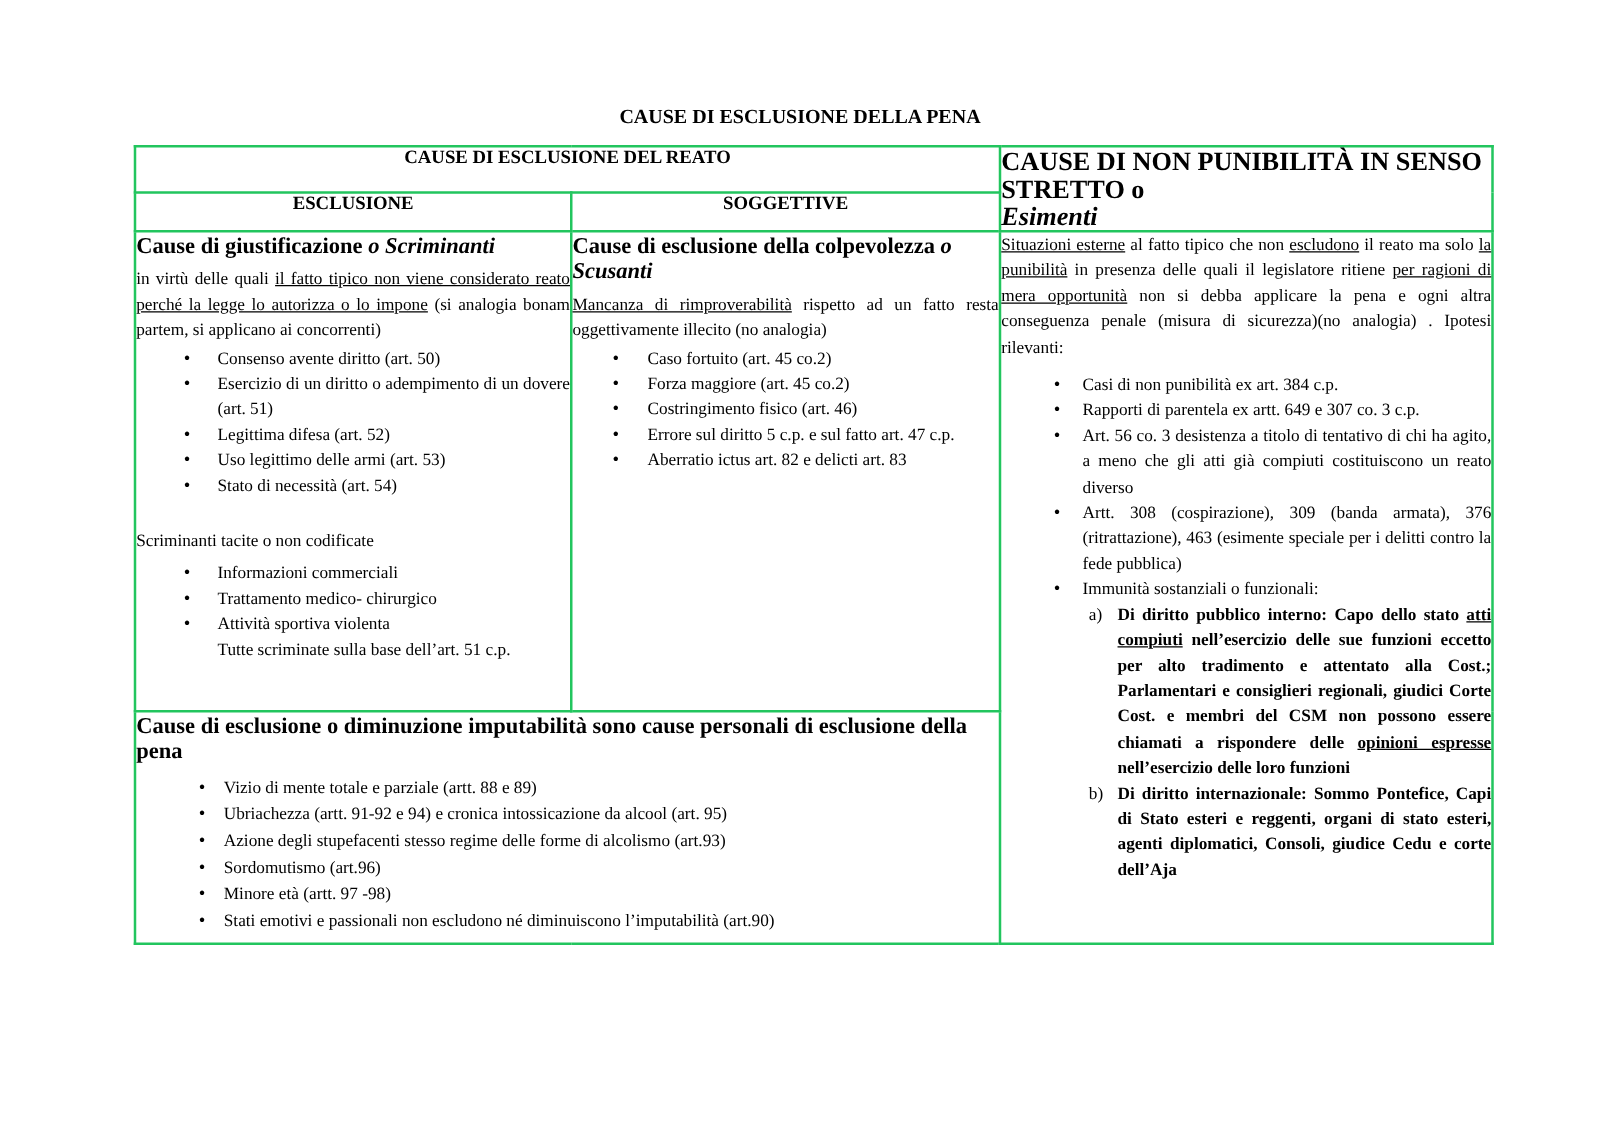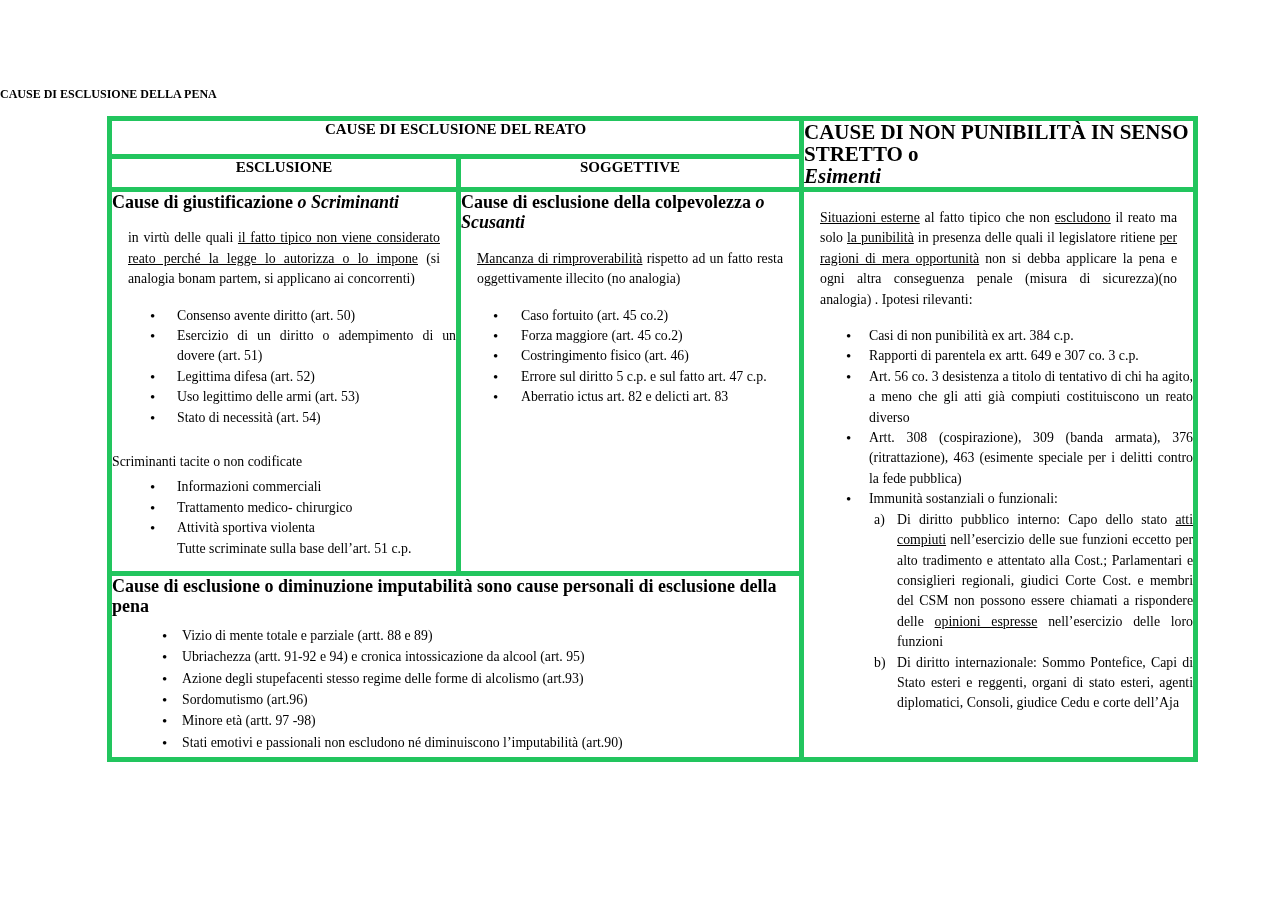--- a/index.html
+++ b/index.html
@@ -4,39 +4,40 @@
 <style>
   html, body {
     margin: 0; padding: 0;
     width: 1280px; height: 905px;
     background: #ffffff;
     color: #000000;
     font-family: "Liberation Serif", serif;
   }
   .doc { padding-top: 85px; }
   .title {
+    text-align: center;
     font-weight: bold;
-    font-size: 12px;
+    font-size: 16px;
     line-height: 18px;
   }
   .subtitle {
     text-align: center;
     font-size: 15px;
     margin-top: 9px;
     line-height: 17px;
   }
   table.schema {
     border-collapse: collapse;
     table-layout: fixed;
     width: 1086px;
     margin: 13px 0 0 107px;
     border: 2px solid #000;
   }
   table.schema td {
-    border: 5px solid #22c55e;
+    border: 2px solid #22c55e;
     vertical-align: top;
     padding: 0;
   }
   td.hdr {
     font-weight: bold;
     font-size: 15px;
     text-align: center;
     vertical-align: middle;
     padding: 2px 4px;
   }
@@ -51,44 +52,44 @@
   td.cell {
     font-size: 13.8px;
     line-height: 20.4px;
     padding: 3px 9px 0 8px;
   }
   .cell-title {
     font-weight: bold;
     font-size: 18px;
     margin: 0 0 7px 0;
   }
-  p.just { text-align: justify; margin: 16px; }
+  p.just { text-align: justify; margin: 0; }
   ul.blt { list-style: none; margin: 0; padding: 0; }
   ul.blt li { position: relative; text-align: justify; }
   ul.blt li::before {
     content: "\2022";
     position: absolute;
     left: 0;
     font-size: 15px;
   }
   
-  .col-ogg ul.blt { padding-left: 38px; margin-top: 16px; }
+  .col-ogg ul.blt { padding-left: 38px; margin-top: 2px; }
   .col-ogg ul.blt li { padding-left: 27px; }
   .col-sog ul.blt { padding-left: 32px; margin-top: 2px; }
   .col-sog ul.blt li { padding-left: 28px; }
   .col-esi ul.blt { padding-left: 42px; margin-top: 10px; }
   .col-esi ul.blt li { padding-left: 23px; }
   .col-imp ul.blt { padding-left: 22px; margin-top: 9px; margin-left: 28px; }
   .col-imp ul.blt li { padding-left: 20px; margin-bottom: 1px; }
   .subheading { margin-top: 24px; }
   .col-ogg ul.blt.second { margin-top: 5px; }
   .sublist { padding-left: 5px; }
   .sub-item { display: flex; }
   .sub-marker { width: 23px; flex-shrink: 0; }
-  .sub-text { text-align: justify; flex: 1 1 auto; }
+  .sub-text { text-align: justify; flex: 1 1 auto; font-weight: bold; }
   u { text-decoration: underline; }
   em { font-style: italic; }
 </style>
 </head>
 <body>
 
 <div class="doc">
 
   <div class="title">CAUSE DI ESCLUSIONE DELLA PENA</div>
 

